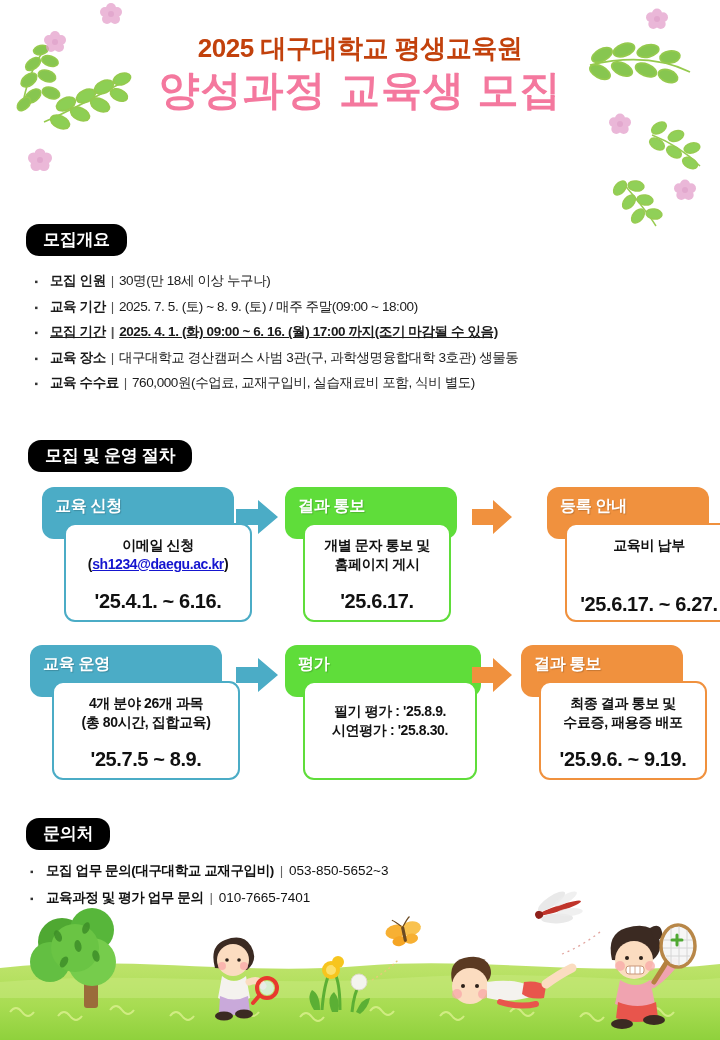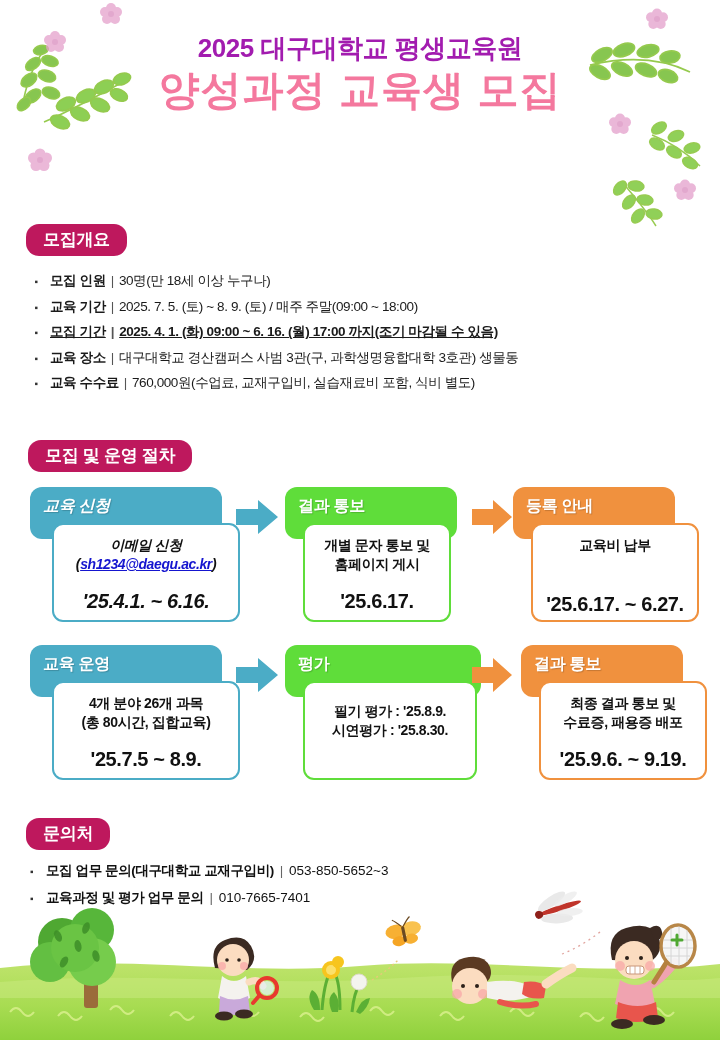--- a/index.html
+++ b/index.html
@@ -26,21 +26,21 @@
     position: absolute;
     top: 34px;
     left: 0;
     width: 720px;
     text-align: center;
     z-index: 5;
   }
   .title-sub {
     font-size: 26px;
     font-weight: bold;
-    color: #a21caf;
+    color: #c2410c;
     letter-spacing: -0.5px;
     line-height: 1.1;
   }
   .title-main {
     font-size: 49px;
     font-weight: bold;
     color: #5CBF52;
     letter-spacing: 1px;
     line-height: 1.15;
     margin-top: 4px;
@@ -53,21 +53,21 @@
     letter-spacing: 1px;
     line-height: 1.2;
     margin-top: 3px;
     text-shadow: 2px 2px 0 rgba(255,255,255,0.9);
   }
 
   
   .pill {
     position: absolute;
     display: inline-block;
-    background: #be185d;
+    background: #000000;
     color: #ffffff;
     font-size: 17px;
     font-weight: bold;
     border-radius: 13px;
     padding: 7px 17px 8px 17px;
     letter-spacing: -0.3px;
     line-height: 1;
     z-index: 6;
   }
 
@@ -348,21 +348,21 @@
     <div class="ov-row">
       <span class="ov-bullet">▪</span>
       <span class="ov-label">교육 수수료</span>
       <span class="ov-sep">|</span>
       <span class="ov-value">760,000원(수업료, 교재구입비, 실습재료비 포함, 식비 별도)</span>
     </div>
   </div>
 
   <div class="pill" style="left:28px; top:440px;">모집 및 운영 절차</div>
 
-  <div class="flow-box c-blue" style="left:30px; top:487px; width:192px; height:149px;font-style:italic;">
+  <div class="flow-box c-blue" style="left:42px; top:487px; width:192px; height:149px;">
     <div class="flow-head" style="width:192px;">교육 신청</div>
     <div class="flow-body" style="width:188px; height:99px; left:22px;">
       <span class="b-line">이메일 신청</span>
       <span class="b-line">
         <span>(</span><a class="email-link" href="#">sh1234@daegu.ac.kr</a><span>)</span>
       </span>
       <span class="b-dates b-line">'25.4.1. ~ 6.16.</span>
     </div>
   </div>
 
@@ -376,21 +376,21 @@
       <span class="b-line">개별 문자 통보 및</span>
       <span class="b-line">홈페이지 게시</span>
       <span class="b-dates b-line">'25.6.17.</span>
     </div>
   </div>
 
   <svg class="arrow" style="left:472px; top:500px; width:40px; height:34px;" viewBox="0 0 40 34">
     <path d="M0 9 L21 9 L21 0 L40 17 L21 34 L21 25 L0 25 Z" fill="#F0913E"></path>
   </svg>
 
-  <div class="flow-box c-orange" style="left:513px; top:487px; width:162px; height:135px;">
+  <div class="flow-box c-orange" style="left:547px; top:487px; width:162px; height:135px;">
     <div class="flow-head" style="width:162px;">등록 안내</div>
     <div class="flow-body" style="width:168px; height:99px; left:18px;">
       <span class="b-line">교육비 납부</span>
       <span class="b-dates b-line" style="margin-top:36px;">'25.6.17. ~ 6.27.</span>
     </div>
   </div>
 
   <div class="flow-box c-blue" style="left:30px; top:645px; width:192px; height:135px;">
     <div class="flow-head" style="width:192px;">교육 운영</div>
     <div class="flow-body" style="width:188px; height:99px; left:22px;">

